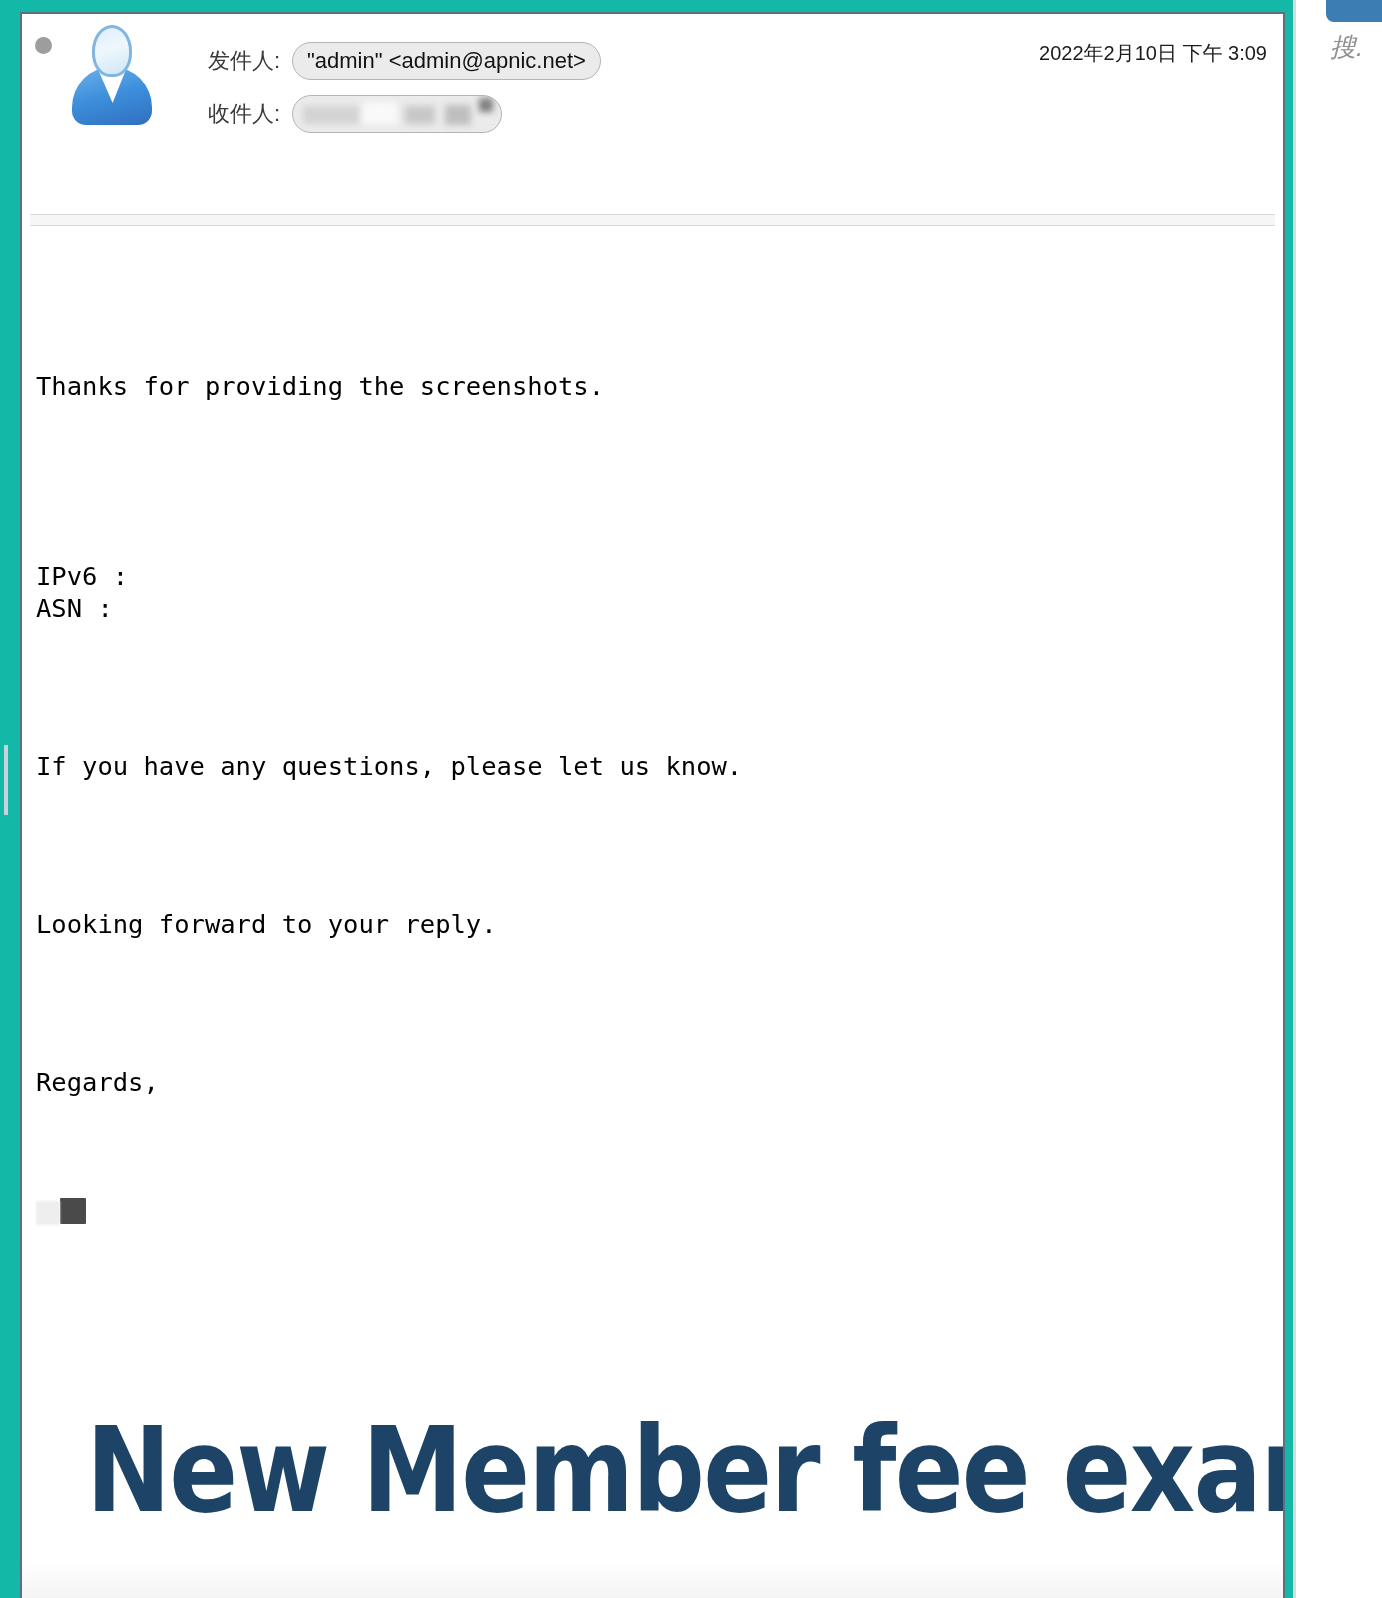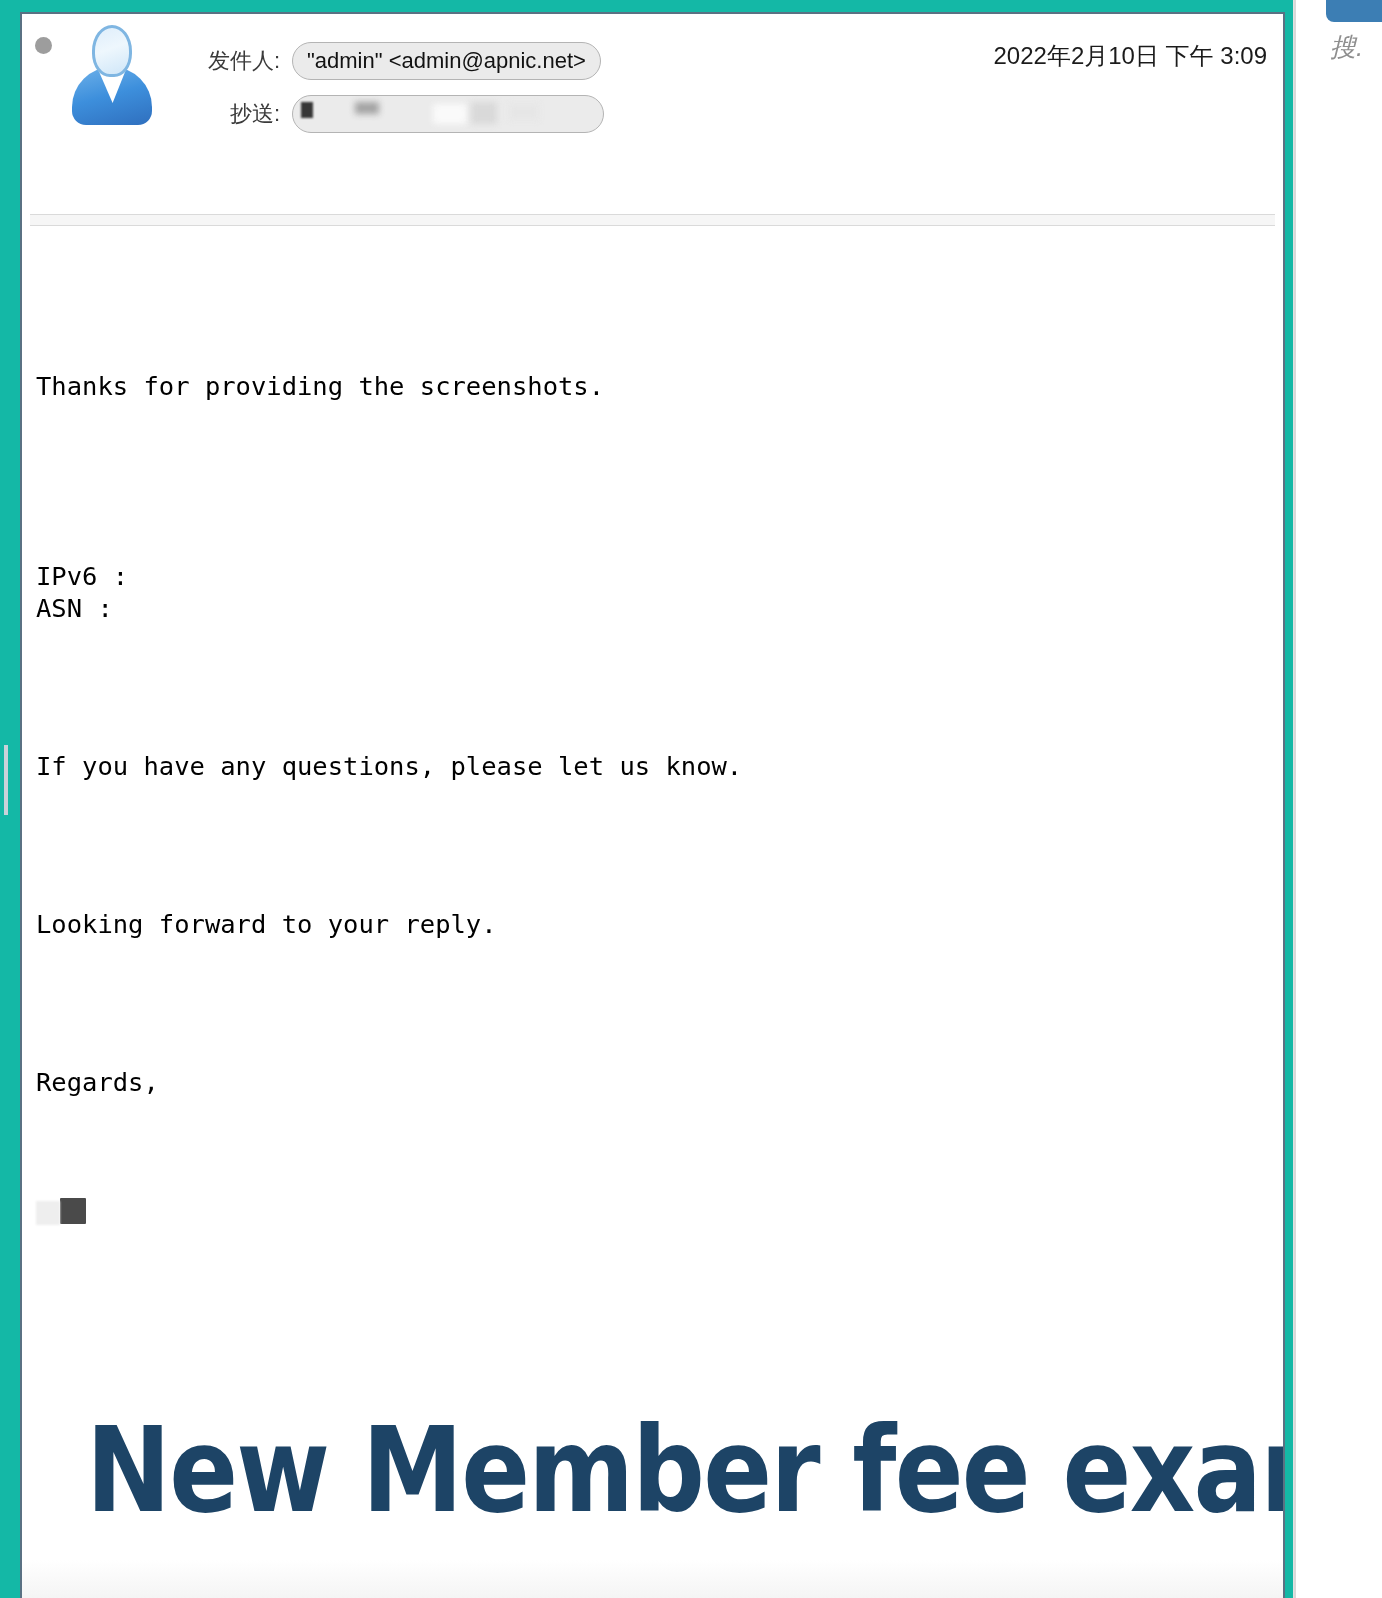--- a/index.html
+++ b/index.html
@@ -275,35 +275,35 @@
         <div class="head"></div>
       </div>
 
       <div class="field-rows">
 
         <div class="field-row">
           <span class="field-label">发件人:</span>
           <span class="pill">"admin" &lt;admin@apnic.net&gt;</span>
         </div>
 
-
         <div class="field-row">
-          <span class="field-label">抄送:</span>
-          <span class="pill cc-pill redacted">
-            <span class="smudge" style="left:8px;top:6px;width:12px;height:16px;background:#2e2e2e;filter:blur(1px);"></span>
-            <span class="smudge" style="left:62px;top:6px;width:24px;height:12px;background:#9f9f9f;"></span>
-            <span class="smudge" style="left:140px;top:8px;width:34px;height:20px;background:#fbfbfb;"></span>
-            <span class="smudge" style="left:178px;top:6px;width:26px;height:22px;background:#d8d8d8;"></span>
-            <span class="smudge" style="left:216px;top:8px;width:30px;height:16px;background:#e6e6e6;"></span>
+          <span class="field-label">收件人:</span>
+          <span class="pill to-pill redacted">
+            <span class="smudge" style="left:10px;top:10px;width:56px;height:18px;"></span>
+            <span class="smudge" style="left:70px;top:6px;width:34px;height:22px;background:#fafafa;"></span>
+            <span class="smudge" style="left:112px;top:10px;width:30px;height:18px;background:#c6c6c6;"></span>
+            <span class="smudge" style="left:152px;top:9px;width:26px;height:20px;background:#bdbdbd;"></span>
+            <span class="smudge" style="left:186px;top:2px;width:14px;height:14px;background:#7a7a7a;"></span>
           </span>
         </div>
 
+
       </div>
 
-      <div style="position:absolute;right:16px;top:26px;font-size:24px;color:#1b1b1b;
+      <div style="position:absolute;right:16px;top:26px;font-size:20px;color:#1b1b1b;
                   font-family:'Liberation Sans',sans-serif;white-space:nowrap;">2022年2月10日 下午 3:09</div>
 
       <div class="header-sep"></div>
     </div>
 
     <div class="msg-body">
 
 
       <p class="para">Thanks for providing the screenshots.</p>
 

